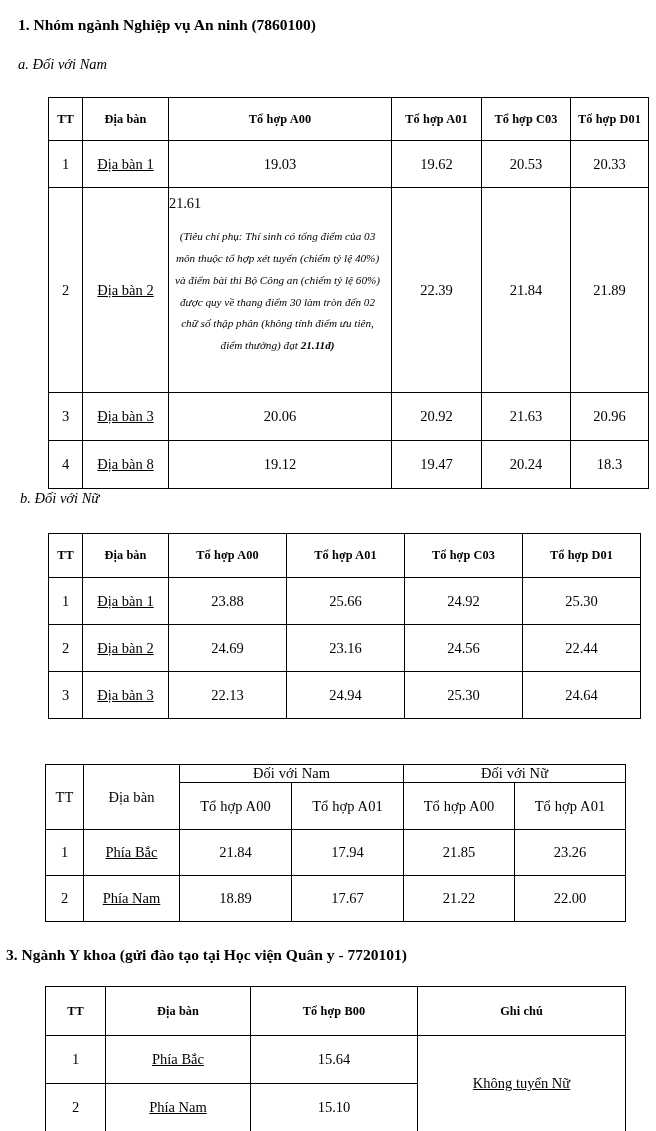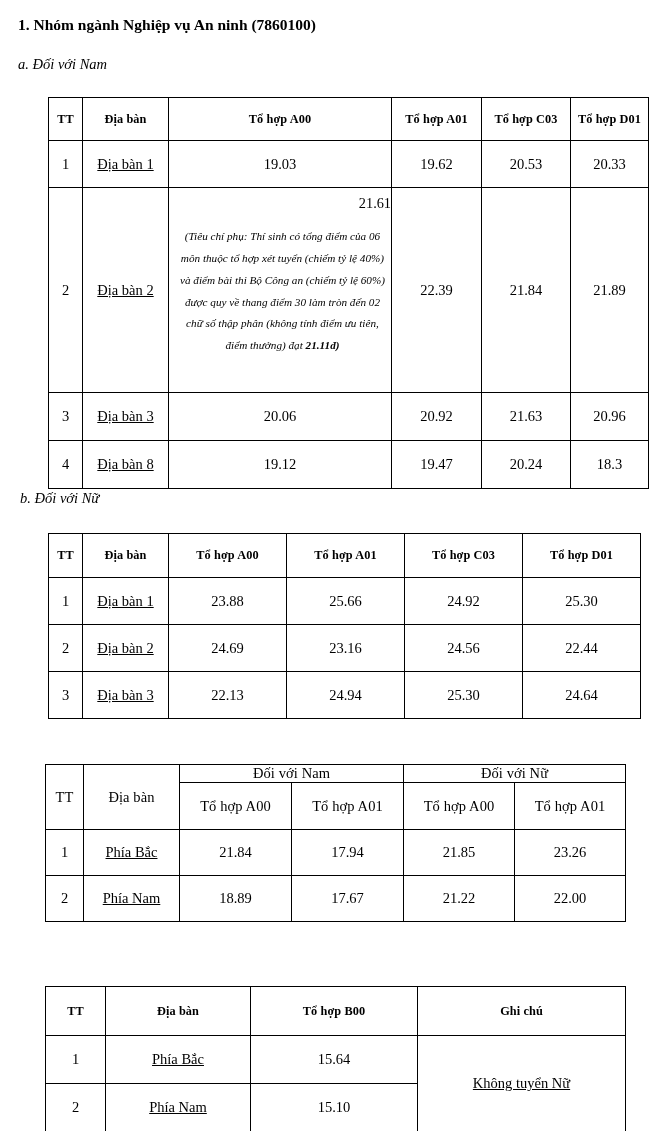--- a/index.html
+++ b/index.html
@@ -57,21 +57,21 @@
   .place { font-size: 15px; text-decoration: underline; }
   .tt { font-size: 14.5px; }
 
   
   .abs { position: absolute; }
 
   
   .cell-stack {
     display: flex;
     flex-direction: column;
-    align-items: flex-end;
+    align-items: flex-start;
     padding-top: 7px;
   }
   .big-num { font-size: 14.3px; }
   .footnote {
     font-style: italic;
     font-size: 11.2px;
     line-height: 1.95;
     text-align: center;
     margin-top: 14px;
     padding: 0 6px 0 6px;
@@ -117,21 +117,21 @@
         <td class="num">20.33</td>
       </tr>
 
       <tr style="height:205px">
         <td class="tt">2</td>
         <td class="place">Địa bàn 2</td>
         <td style="vertical-align:top">
           <div class="cell-stack">
             <div class="big-num">21.61</div>
             <div class="footnote">
-              <div>(Tiêu chí phụ: Thí sinh có tổng điểm của 06</div>
+              <div>(Tiêu chí phụ: Thí sinh có tổng điểm của 03</div>
               <div>môn thuộc tổ hợp xét tuyển (chiếm tỷ lệ 40%)</div>
               <div>và điểm bài thi Bộ Công an (chiếm tỷ lệ 60%)</div>
               <div>được quy về thang điểm 30 làm tròn đến 02</div>
               <div>chữ số thập phân (không tính điểm ưu tiên,</div>
               <div>
                 <span>điểm thưởng) đạt </span><b>21.11đ)</b>
               </div>
             </div>
           </div>
         </td>
@@ -246,20 +246,21 @@
         <td class="tt">2</td>
         <td class="place">Phía Nam</td>
         <td class="num">18.89</td>
         <td class="num">17.67</td>
         <td class="num">21.22</td>
         <td class="num">22.00</td>
       </tr>
     </tbody>
   </table>
 
+  <div class="abs sec-heading" style="left:6px; top:946px;">3. Ngành Y khoa (gửi đào tạo tại Học viện Quân y - 7720101)</div>
 
   <table class="doc abs" style="left:45px; top:986px; width:580px;">
     <colgroup>
       <col style="width:60px">
         <col style="width:145px">
         <col style="width:167px">
         <col style="width:208px">
     </colgroup>
     <thead>
       <tr>

